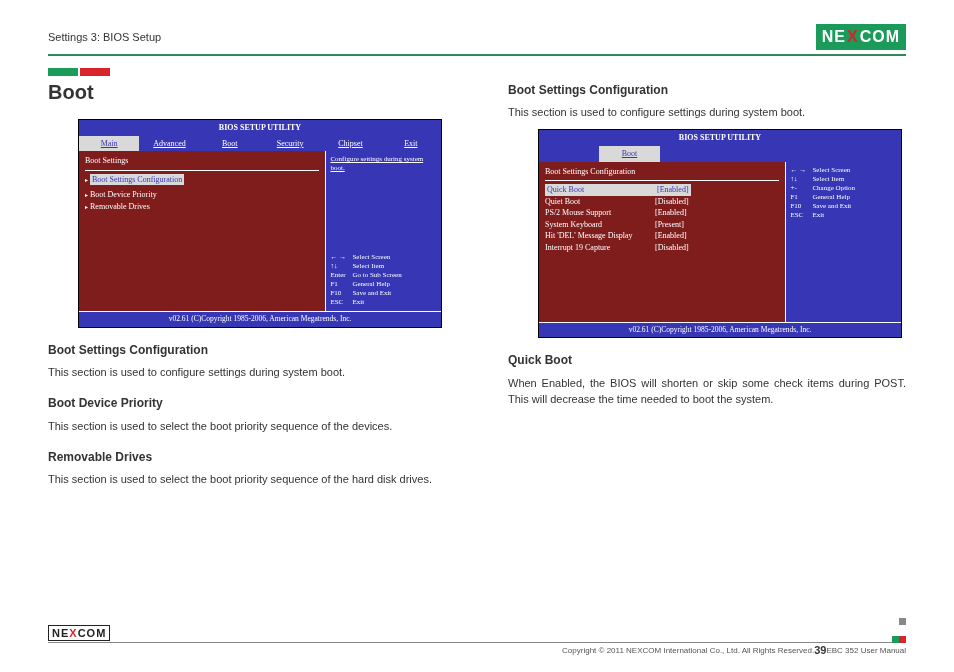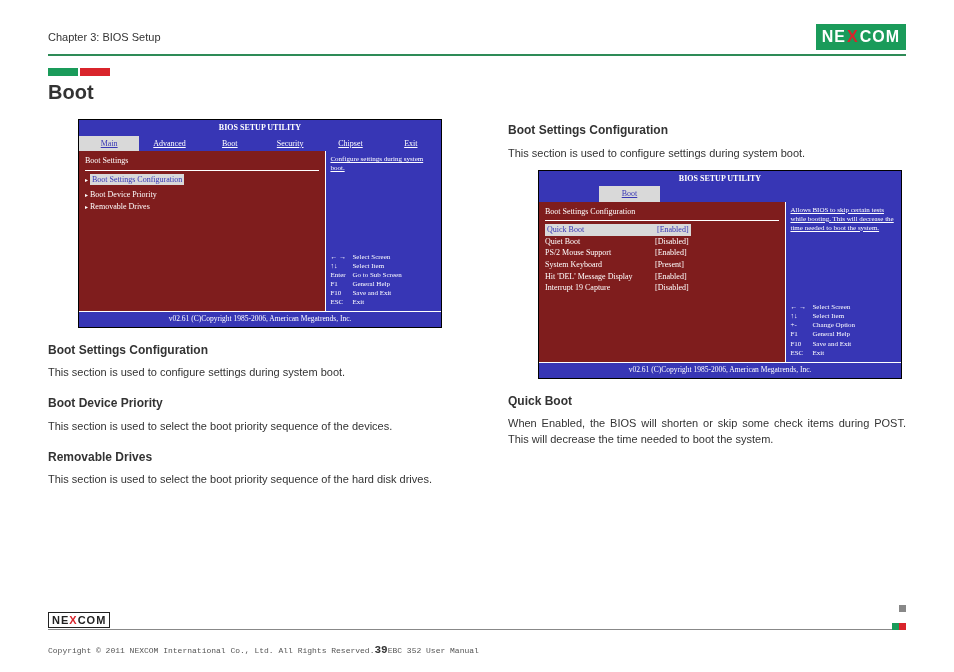--- a/index.html
+++ b/index.html
@@ -7,21 +7,21 @@
   .page { padding: 24px 48px 0 48px; }
   .header { display: flex; justify-content: space-between; align-items: center; border-bottom: 2px solid #2e8b57; padding-bottom: 4px; margin-bottom: 6px; }
   .chapter { font-size: 11px; color: #333; }
   .logo { display: flex; align-items: center; }
   .logo-box { background: #1a9b5a; color: #fff; font-weight: bold; font-size: 16px; letter-spacing: 1px; padding: 3px 5px; border: 1px solid #1a9b5a; display: inline-flex; align-items: center; }
   .logo-x { color: #d9242b; margin: 0 1px; }
   .colortabs { height: 8px; margin-bottom: 8px; }
   .ct { display: inline-block; height: 8px; }
   .ct1 { width: 30px; background: #1a9b5a; }
   .ct2 { width: 30px; background: #d9242b; margin-left: 2px; }
-  .columns { display: flex; gap: 62px; align-items: center; }
+  .columns { display: flex; gap: 62px; }
   .col { flex: 1; font-size: 11px; line-height: 1.45; }
   h1 { font-size: 20px; font-weight: bold; color: #333; margin-bottom: 12px; }
   h2 { font-size: 12px; font-weight: bold; color: #333; margin-top: 14px; margin-bottom: 6px; }
   p.body { font-size: 11px; margin-bottom: 8px; text-align: justify; }
   
   .bios { border: 1px solid #000; background: #3736b5; font-family: 'Times New Roman', serif; font-size: 8px; color: #fff; margin: 6px 0 10px 30px; width: 364px; }
   .bios-title { text-align: center; font-weight: bold; padding: 2px 0; font-size: 8px; }
   .bios-tabs { display: flex; background: #3736b5; }
   .bios-tab { flex: 1; text-align: center; padding: 2px 0; color: #fff; font-size: 8px; text-decoration: underline; }
   .bios-tab.active { background: #d9d9d9; color: #3736b5; }
@@ -35,36 +35,36 @@
   .bios-foot { text-align: center; padding: 2px 0; font-size: 7.5px; background: #3736b5; border-top: 1px solid #fff; }
   .bios-sel { color: #fff; background: #d9d9d9; color: #3736b5; padding: 0 2px; display: inline-block; }
   .bios-item { color: #fff; }
   .tri { color: #fff; margin-right: 2px; font-size: 6px; }
   .bios-main hr { border: none; border-top: 1px solid #fff; margin: 3px 0; }
   .opt-col { display: flex; }
   .opt-col .lbl { width: 110px; }
   .opt-col .val { }
   
   .footer { position: absolute; bottom: 16px; left: 48px; right: 48px; }
-  .footer-line { border-top: 1px solid #888; display: flex; justify-content: flex-start; align-items: center; padding-top: 14px; font-size: 8px; color: #555; font-family: Liberation Mono, monospace; }
+  .footer-line { border-top: 1px solid #888; display: flex; justify-content: flex-end; align-items: center; padding-top: 1px; font-size: 8px; color: #555; }
   .footer-logo { margin-bottom: 1px; }
   .footer-logo .flogo { font-weight: bold; font-size: 11px; letter-spacing: 1px; color: #222; border: 1px solid #222; padding: 1px 3px; display: inline-flex; align-items: center; }
   .footer-sq { position: absolute; right: 0; top: -12px; }
   .sq { display: inline-block; width: 7px; height: 7px; }
   .sq1 { background: #1a9b5a; }
   .sq2 { background: #d9242b; }
   .sq3 { background: #888; }
   .pagenum { font-weight: bold; font-size: 11px; color: #333; }
 </style>
 </head>
 <body>
 
 <div class="page">
   <div class="header">
-    <div class="chapter">Chapter 3: BIOS Setup</div>
+    <div class="chapter">Settings 3: BIOS Setup</div>
     <div class="logo">
       <span class="logo-box">NE<span class="logo-x">X</span>COM</span>
     </div>
   </div>
   <div class="colortabs">
     <span class="ct ct1"></span><span class="ct ct2"></span>
   </div>
 
   <div class="columns">
 
@@ -165,21 +165,20 @@
             <div class="opt-col">
                 <span class="lbl">Hit 'DEL' Message Display</span>
                 <span class="val">[Enabled]</span>
               </div>
             <div class="opt-col">
                 <span class="lbl">Interrupt 19 Capture</span>
                 <span class="val">[Disabled]</span>
               </div>
           </div>
           <div class="bios-side">
-            <div class="bios-side-top">Allows BIOS to skip certain tests while booting. This will decrease the time needed to boot the system.</div>
             <div class="bios-keys">
               <div>
                   <span class="bk-k">← →</span>
                   <span>Select Screen</span>
                 </div>
               <div>
                   <span class="bk-k">↑↓</span>
                   <span>Select Item</span>
                 </div>
               <div>

